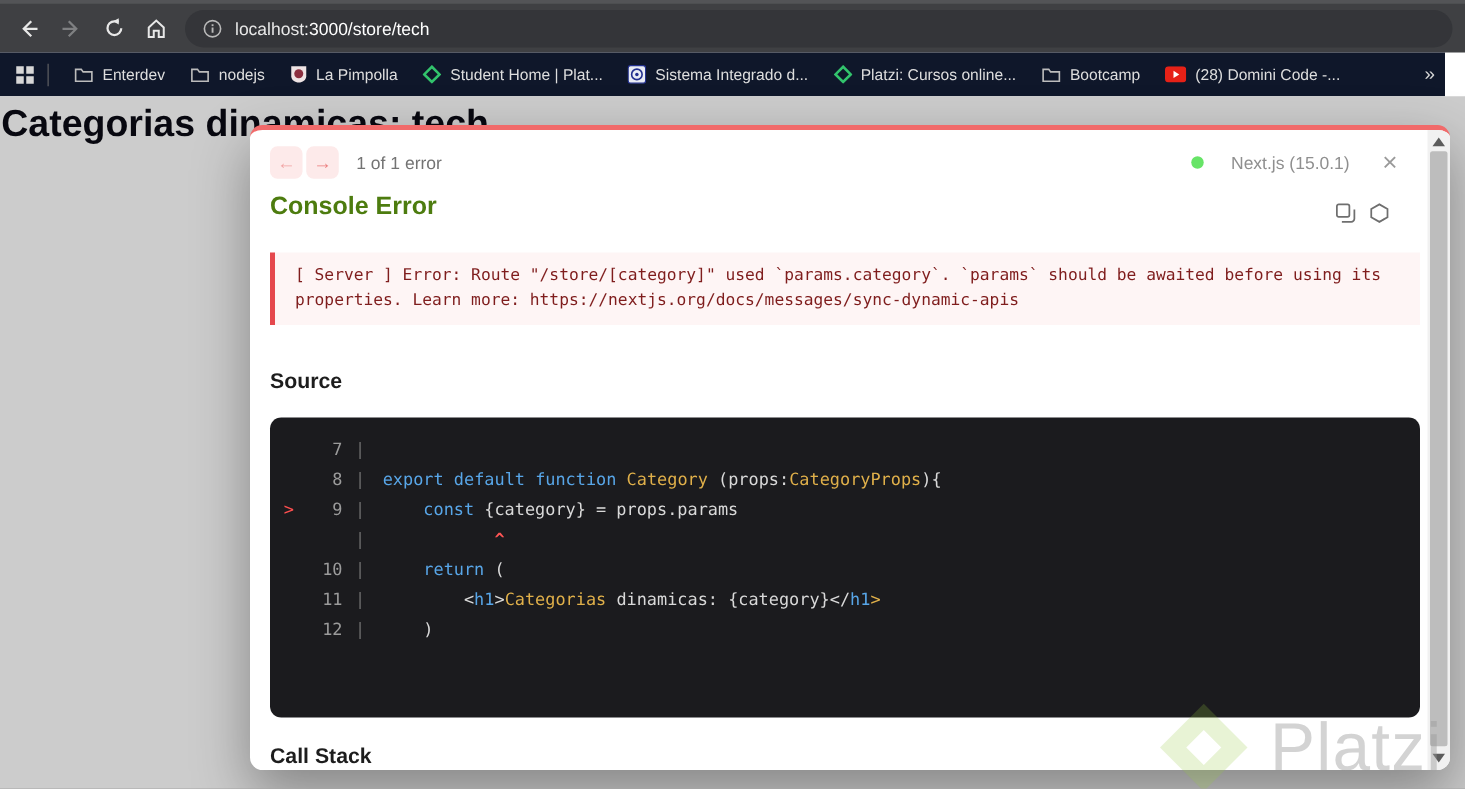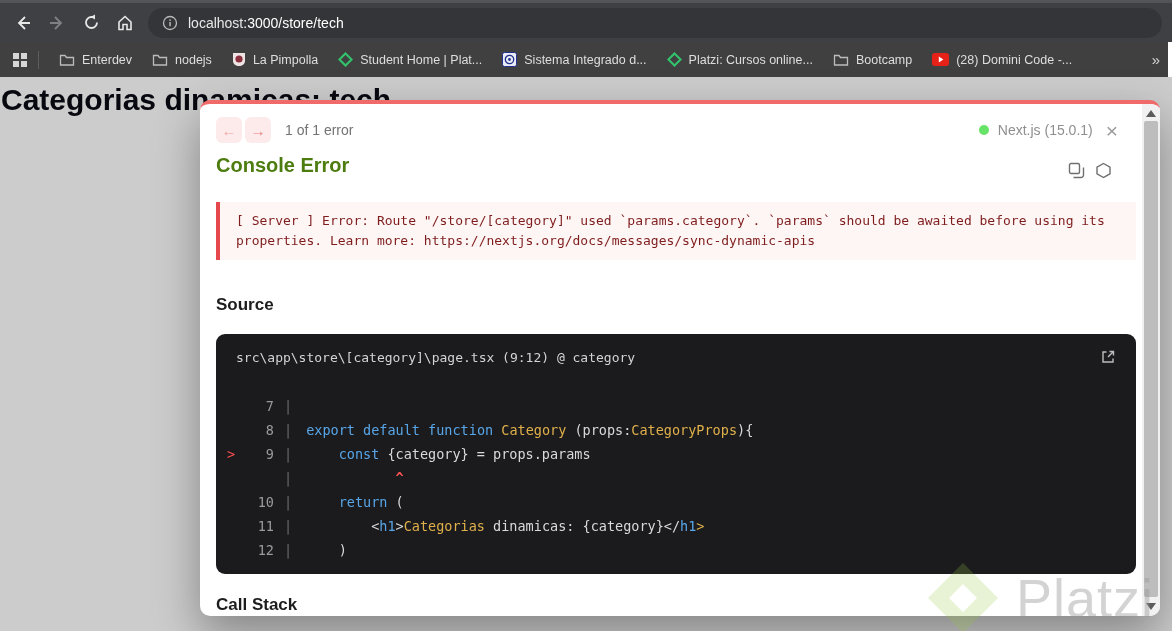--- a/index.html
+++ b/index.html
@@ -22,22 +22,22 @@
   .nav-btn:first-child { margin-left:6px; }
   .url-pill {
     flex:1; height:30px; margin:0 10px 0 6px; background:#343539;
     border-radius:15px; display:flex; align-items:center; padding:0 14px;
     font-size:14px; cursor:text;
   }
   .url-host { color:#e8e8e8; margin-left:10px; }
   .url-path { color:#ffffff; }
 
   .bookbar {
-    position:absolute; top:42px; left:0; right:4px; height:35px;
-    background:#404040; display:flex; align-items:center; color:#dedede; font-size:12.5px;
+    position:absolute; top:42px; left:0; right:16px; height:35px;
+    background:#0f172a; display:flex; align-items:center; color:#dedede; font-size:12.5px;
   }
   .bm-apps { margin:0 10px 0 12px; display:flex; align-items:center; cursor:pointer; }
   .bm-divider { width:1px; height:18px; background:#5c5d60; margin-right:10px; }
   .bm-item { display:flex; align-items:center; gap:7px; padding:4px 10px; border-radius:5px; cursor:pointer; white-space:nowrap; }
   .bm-icon { display:flex; align-items:center; }
   .bm-overflow { margin-left:auto; margin-right:8px; color:#d6d6d6; font-size:15px; cursor:pointer; }
 
   
   .viewport { position:absolute; top:77px; left:0; right:0; bottom:0; background:#fff; }
   .page-heading {
@@ -55,21 +55,21 @@
   .m-header { position:absolute; top:12px; left:16px; right:42px; height:28px;
     display:flex; align-items:center; }
   .pg-btn {
     width:26px; height:26px; border:none; border-radius:6px; background:#fdeaea;
     font-size:15px; cursor:pointer; display:flex; align-items:center; justify-content:center;
     font-family:"Liberation Sans", sans-serif;
   }
   .pg-left  { color:#f2a6a6; margin-right:3px; }
   .pg-right { color:#ec7f7f; }
   .pg-count { color:#737373; font-size:14px; margin-left:14px; }
-  .m-right { margin-left:auto; display:flex; align-items:center; gap:9px; }
+  .m-right { margin-left:auto; display:flex; align-items:center; gap:22px; }
   .green-dot { width:10px; height:10px; border-radius:50%; background:#67e467; }
   .fw-badge { color:#8f8f8f; font-size:14px; }
   .m-close { color:#9a9a9a; font-size:21px; line-height:1; cursor:pointer; margin-left:4px; }
 
   .m-title { position:absolute; top:50px; left:16px; font-size:20px; font-weight:bold; color:#4d7c0f; }
   .m-actions { position:absolute; top:58px; right:48px; display:flex; gap:10px; }
   .m-actions .act { cursor:pointer; display:flex; }
 
   .error-box {
     position:absolute; top:98px; left:16px; width:920px; min-height:58px;
@@ -273,29 +273,20 @@
       </div>
 
       <div class="error-box">
         <div>[ Server ]  Error: Route "/store/[category]" used `params.category`. `params` should be awaited before using its</div>
         <div>properties. Learn more: https://nextjs.org/docs/messages/sync-dynamic-apis</div>
       </div>
 
       <div class="src-label">Source</div>
 
       <div class="code">
-        <div class="code-head">
-          <span>src\app\store\[category]\page.tsx (9:12) @ category</span>
-          <span>
-            <svg width="16" height="16" viewBox="0 0 16 16">
-                <path d="M6.5 3 H3 V13 H13 V9.5" stroke="#bdbdbd" stroke-width="1.4" fill="none"></path>
-                <path d="M9.5 2.5 H13.5 V6.5 M13.2 2.8 L8 8" stroke="#bdbdbd" stroke-width="1.4" fill="none"></path>
-              </svg>
-          </span>
-        </div>
         <div class="code-body" id="code-body">
             <div class="code-row"><span class="c-marker"></span><span class="c-num">7</span><span class="c-pipe">|</span><span class="c-text"></span></div>
             <div class="code-row"><span class="c-marker"></span><span class="c-num">8</span><span class="c-pipe">|</span><span class="c-text"><span class="tok-kw">export</span><span class="tok-fg"> </span><span class="tok-kw">default</span><span class="tok-fg"> </span><span class="tok-kw">function</span><span class="tok-fg"> </span><span class="tok-id">Category</span><span class="tok-fg"> (props:</span><span class="tok-id">CategoryProps</span><span class="tok-fg">){</span></span></div>
             <div class="code-row"><span class="c-marker">&gt;</span><span class="c-num">9</span><span class="c-pipe">|</span><span class="c-text"><span class="tok-fg">    </span><span class="tok-kw">const</span><span class="tok-fg"> {category} = props.params</span></span></div>
             <div class="code-row"><span class="c-marker"></span><span class="c-num"></span><span class="c-pipe">|</span><span class="c-text"><span class="tok-fg">           </span><span class="tok-err">^</span></span></div>
             <div class="code-row"><span class="c-marker"></span><span class="c-num">10</span><span class="c-pipe">|</span><span class="c-text"><span class="tok-fg">    </span><span class="tok-kw">return</span><span class="tok-fg"> (</span></span></div>
             <div class="code-row"><span class="c-marker"></span><span class="c-num">11</span><span class="c-pipe">|</span><span class="c-text"><span class="tok-fg">        &lt;</span><span class="tok-kw">h1</span><span class="tok-fg">&gt;</span><span class="tok-id">Categorias</span><span class="tok-fg"> dinamicas: {category}</span><span class="tok-fg">&lt;/</span><span class="tok-kw">h1</span><span class="tok-id">&gt;</span></span></div>
             <div class="code-row"><span class="c-marker"></span><span class="c-num">12</span><span class="c-pipe">|</span><span class="c-text"><span class="tok-fg">    )</span></span></div>
           </div>
       </div>

